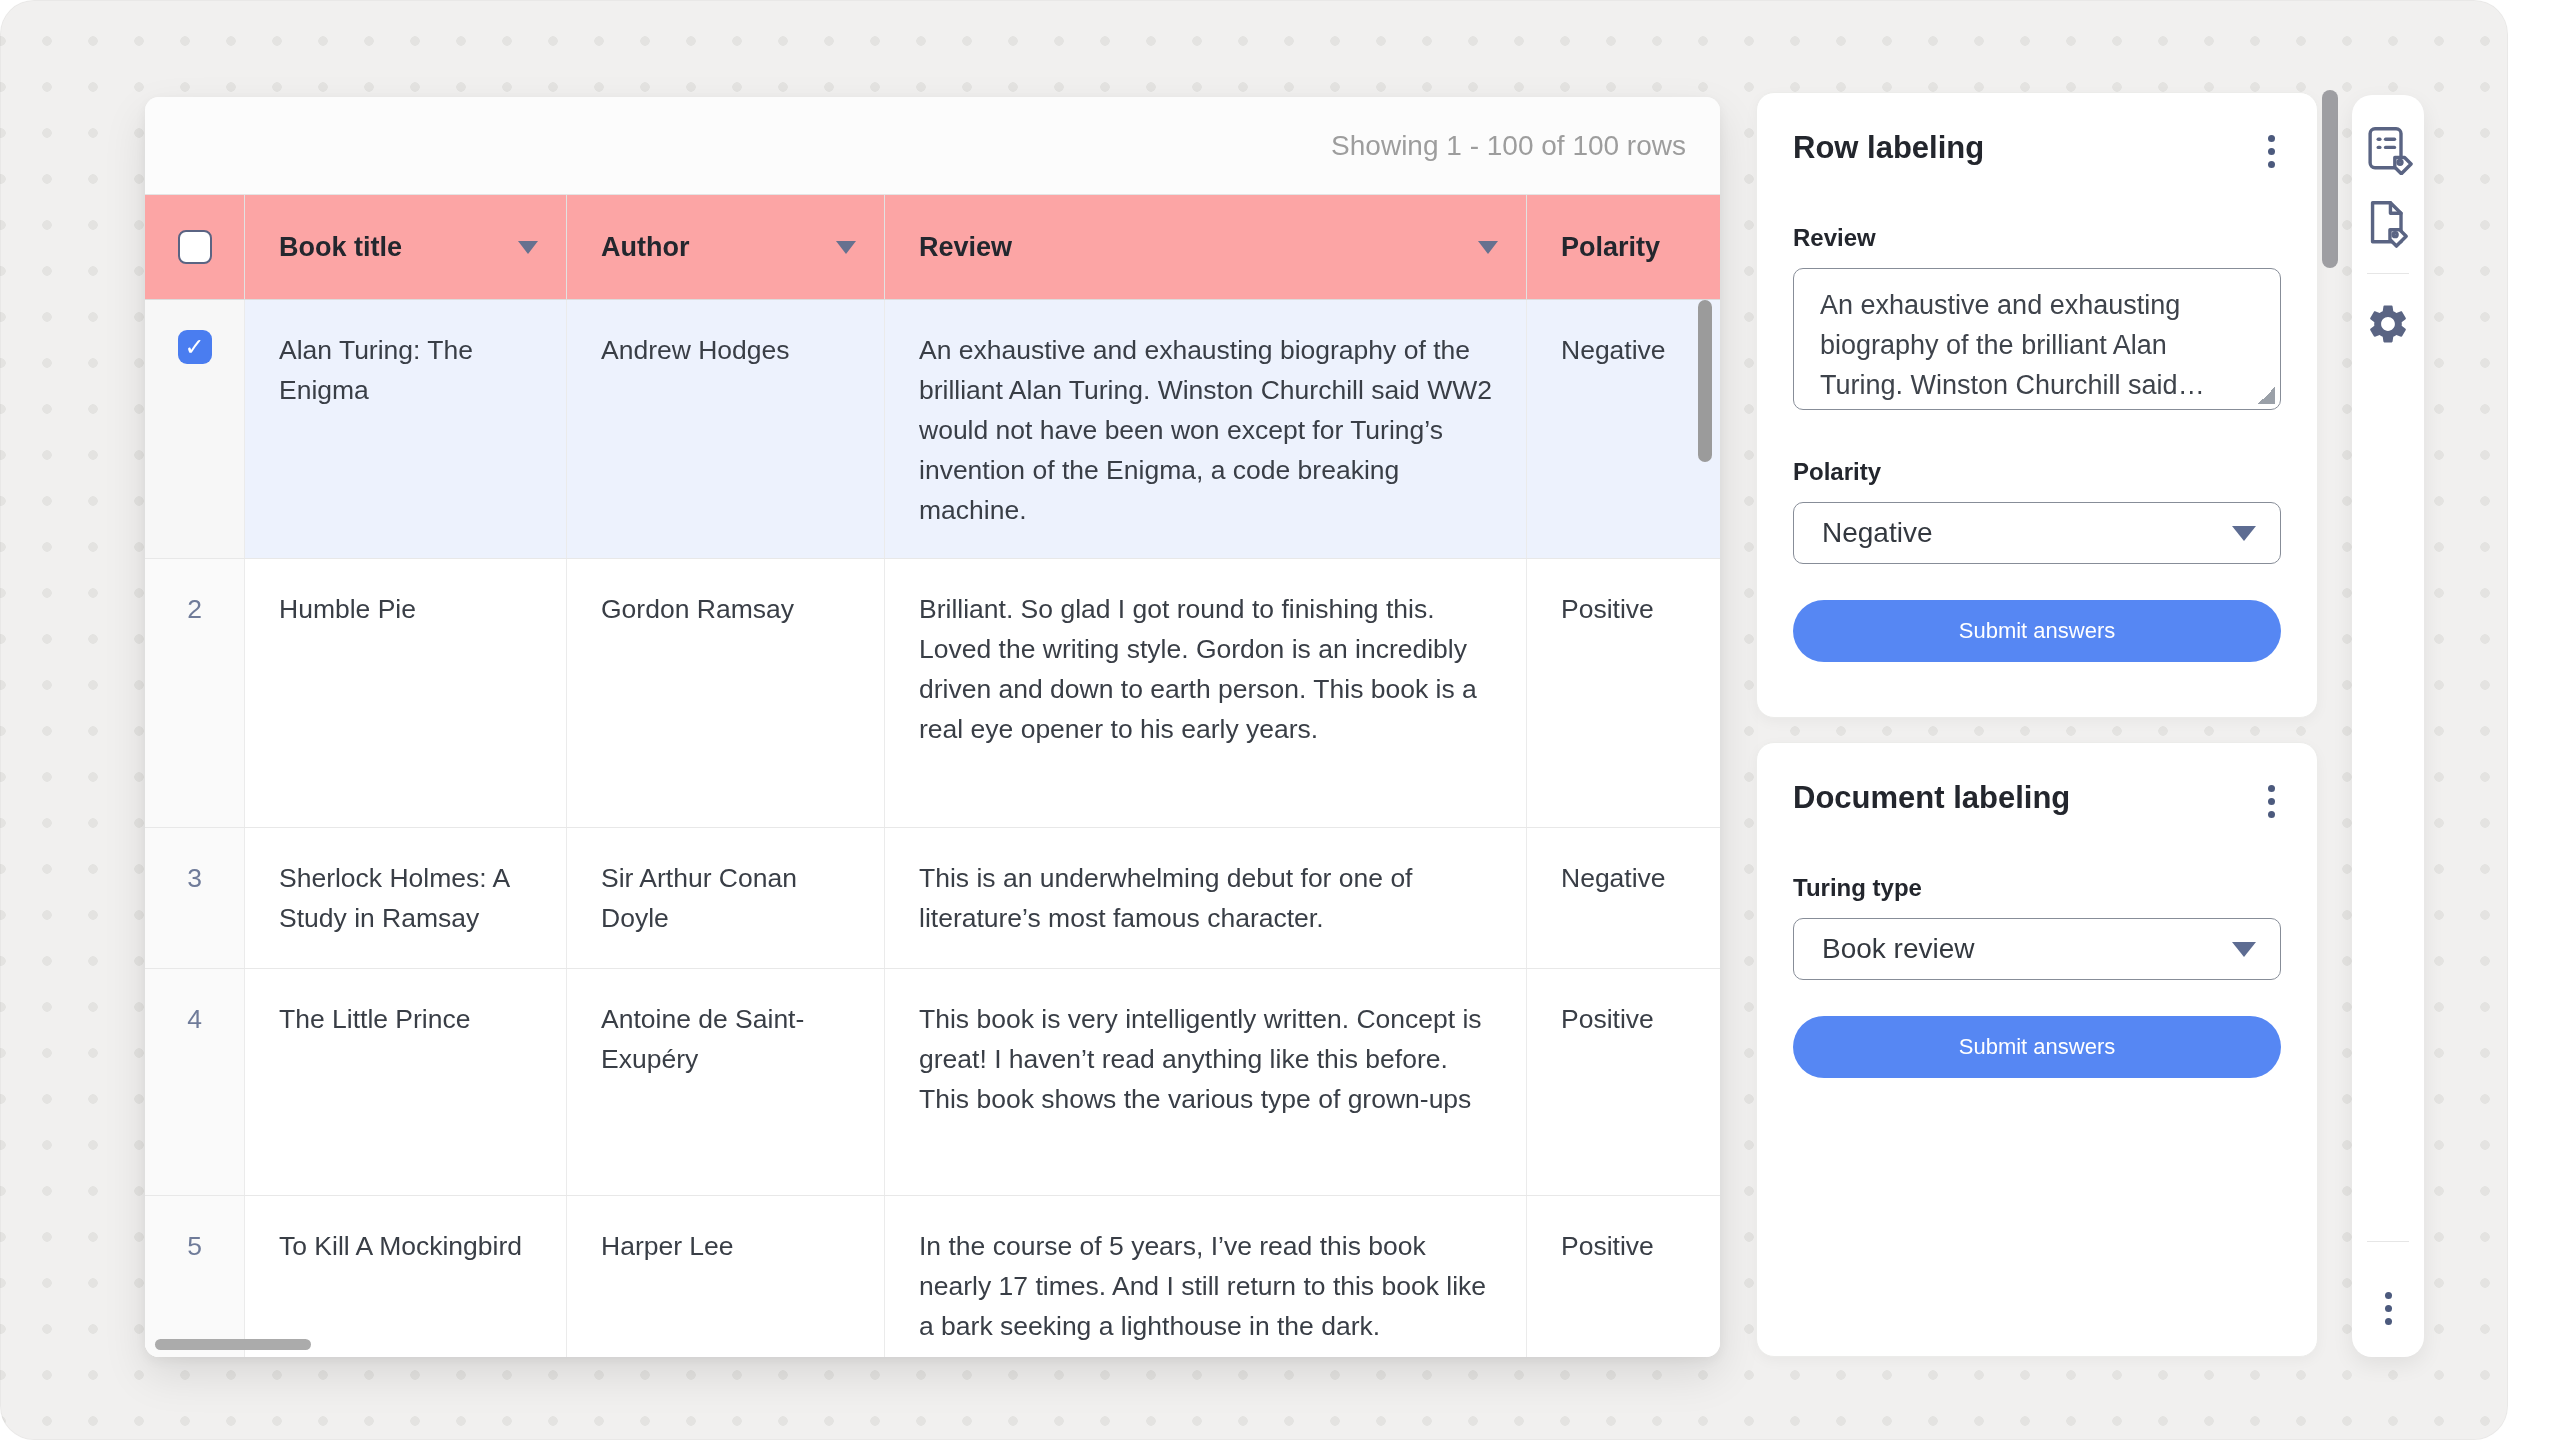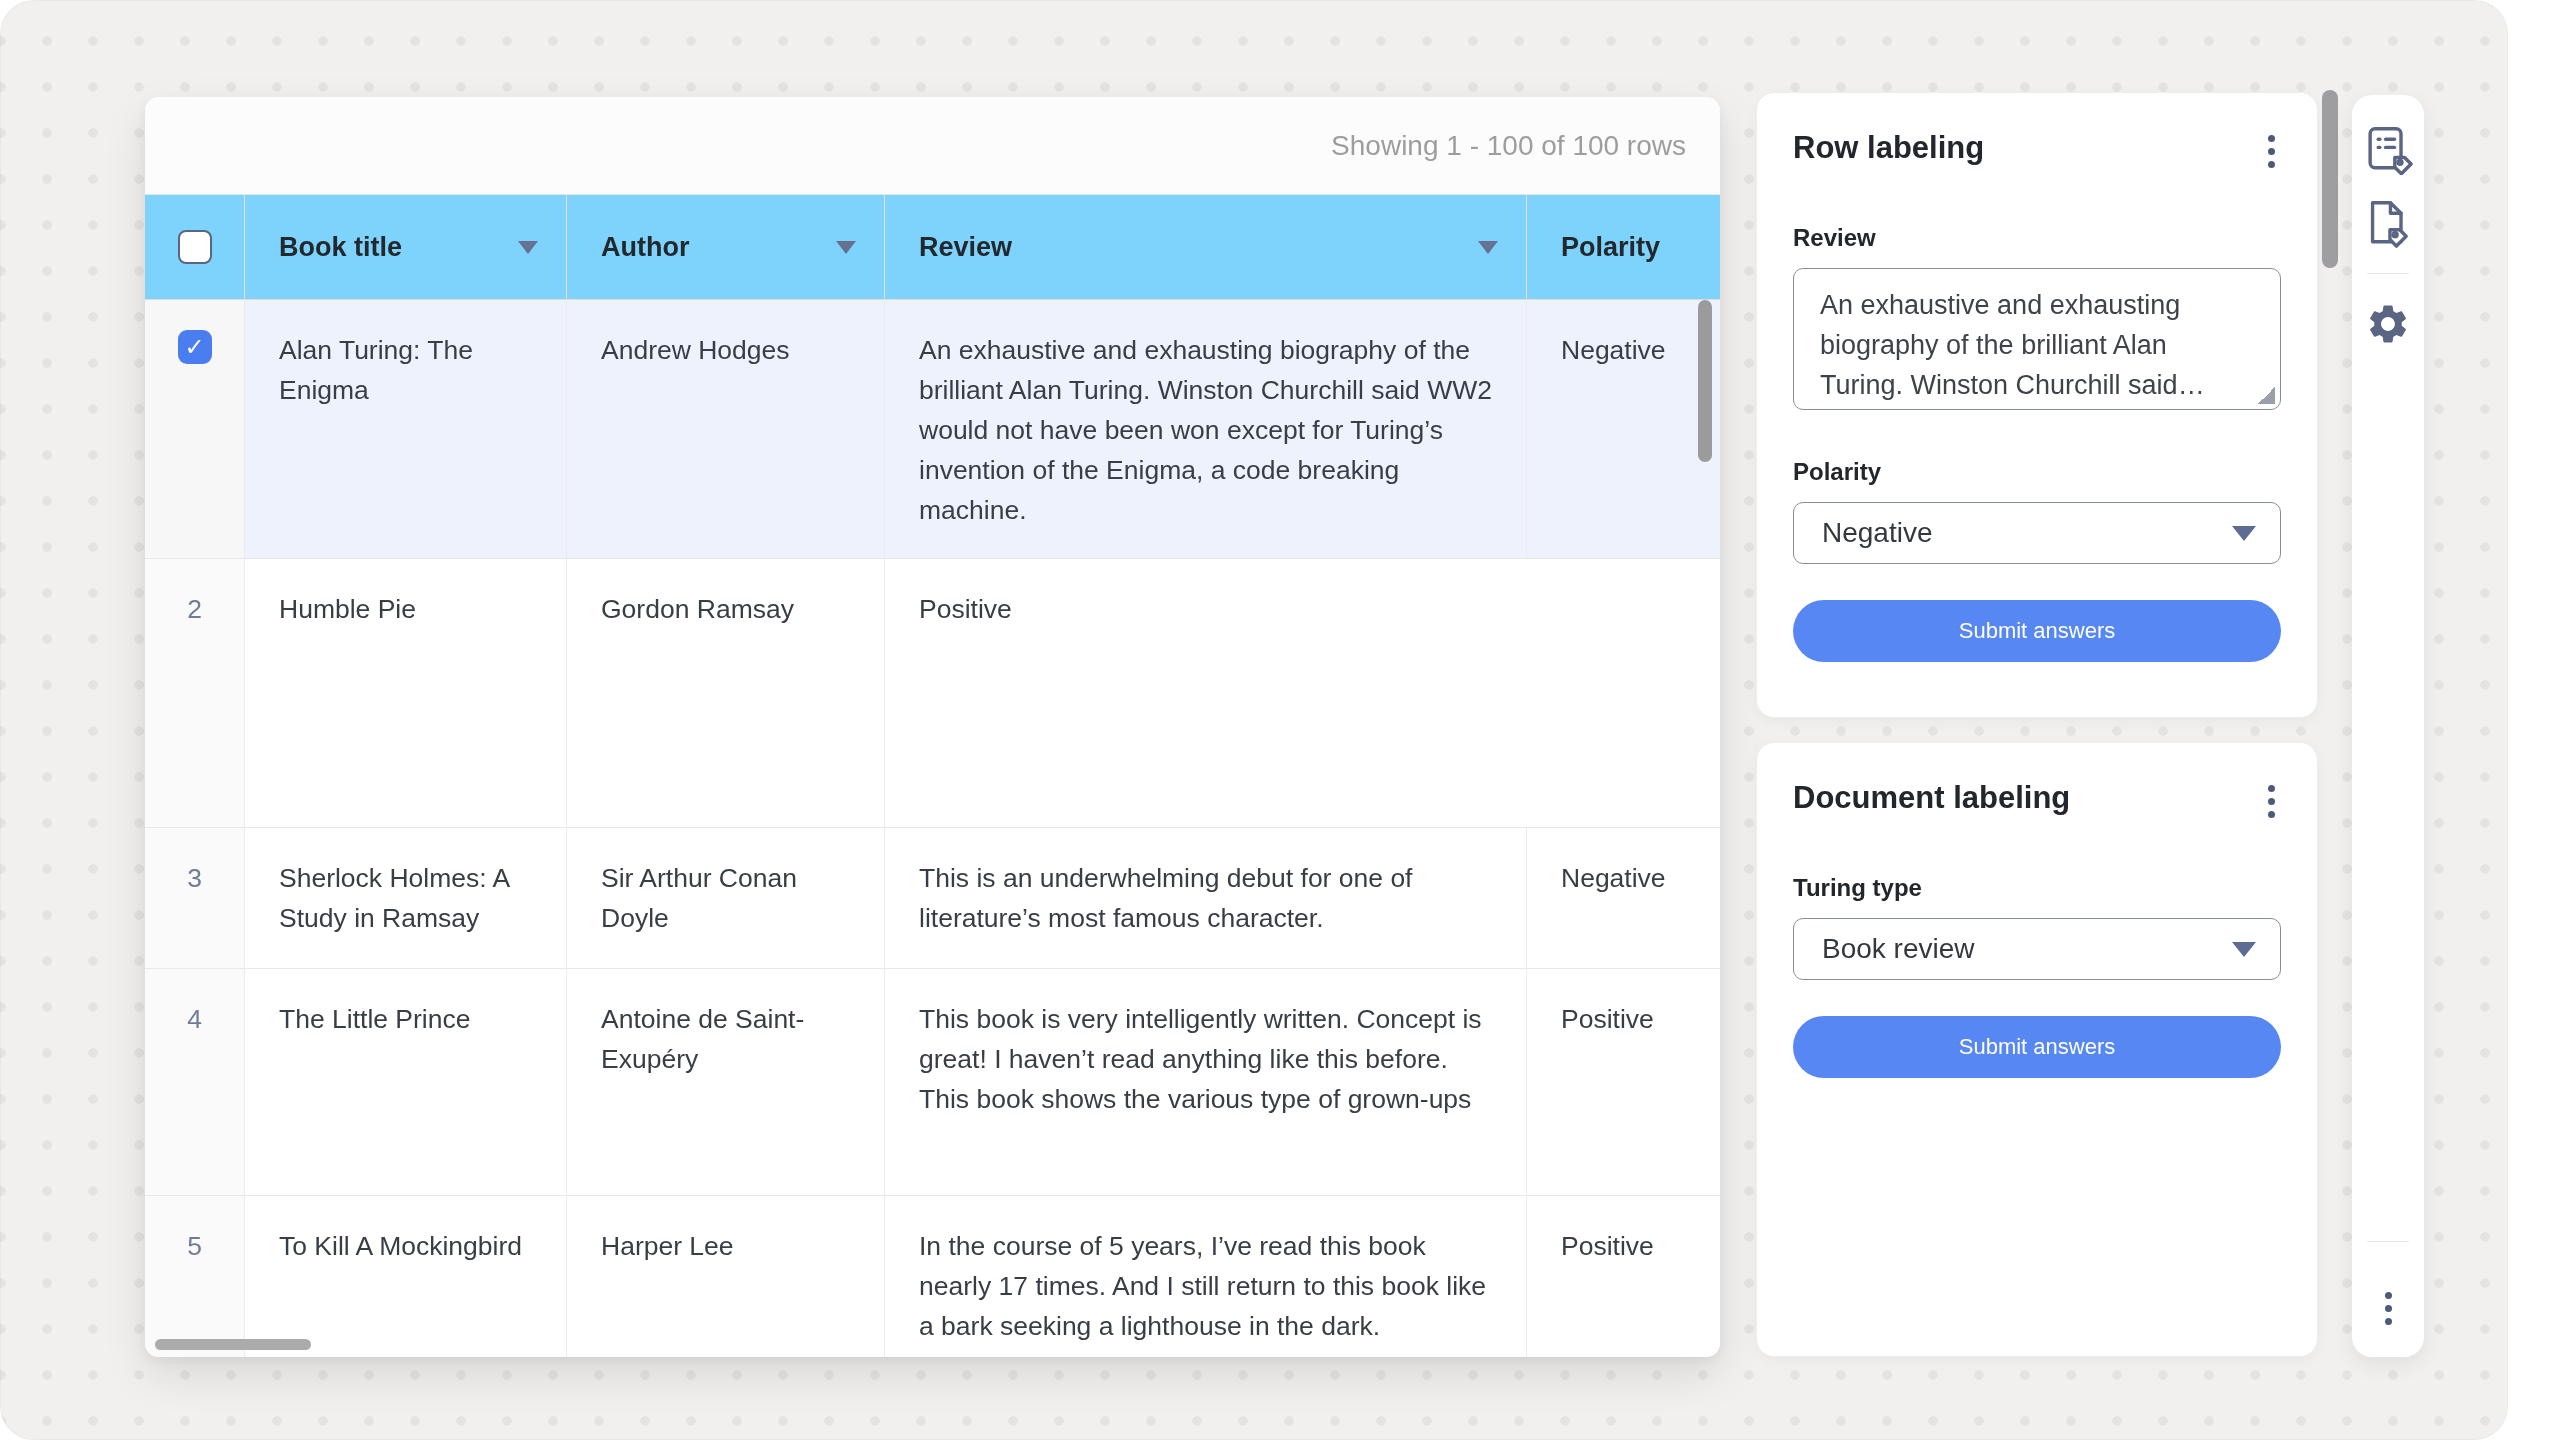--- a/index.html
+++ b/index.html
@@ -12,21 +12,21 @@
     box-shadow:inset 0 0 0 1px rgba(0,0,0,0.03);}
 
   
   .table-card{position:absolute;left:145px;top:97px;width:1575px;height:1260px;
     background:#fcfcfc;border-radius:14px;overflow:hidden;
     box-shadow:0 18px 44px rgba(0,0,0,0.10),0 4px 12px rgba(0,0,0,0.05);}
   .table-topbar{height:98px;display:flex;align-items:center;justify-content:flex-end;
     padding:0 34px;border-bottom:1px solid #e4e4e4;background:#fcfcfc;box-sizing:border-box;}
   .showing-text{color:#9d9d9d;font-size:28px;}
   .tgrid{display:grid;grid-template-columns:100px 322px 318px 642px 1fr;}
-  .thead{background:#7dd3fc;border-bottom:1px solid #dcdcdc;min-height:104px;}
+  .thead{background:#fca5a5;border-bottom:1px solid #dcdcdc;min-height:104px;}
   .thead .cell{display:flex;align-items:center;justify-content:space-between;
     padding:0 28px 0 34px;border-right:1px solid #e2e2e2;box-sizing:border-box;
     font-weight:bold;font-size:27px;color:#23272e;}
   .thead .cell:last-child{border-right:none;}
   .thead .check-cell{justify-content:center;padding:0;}
   .sort-tri{width:0;height:0;border-left:10px solid rgba(0,0,0,0);border-right:10px solid rgba(0,0,0,0);
     border-top:13px solid #66718f;margin-left:12px;flex:none;}
   .checkbox-empty{width:30px;height:30px;border:2.5px solid #5a6483;border-radius:8px;background:#ffffff;}
   .checkbox-checked{width:34px;height:34px;border-radius:9px;background:#4a7df0;color:#ffffff;
     display:flex;align-items:center;justify-content:center;font-size:24px;font-weight:bold;}
@@ -116,20 +116,21 @@
       <div class="cell">Alan Turing: The Enigma</div>
       <div class="cell">Andrew Hodges</div>
       <div class="cell">An exhaustive and exhausting biography of the brilliant Alan Turing. Winston Churchill said WW2 would not have been won except for Turing’s invention of the Enigma, a code breaking machine.</div>
       <div class="cell">Negative</div>
     </div>
 
     <div class="tgrid trow r2">
       <div class="cell num-cell">2</div>
       <div class="cell">Humble Pie</div>
       <div class="cell">Gordon Ramsay</div>
+      <div class="cell">Brilliant. So glad I got round to finishing this. Loved the writing style. Gordon is an incredibly driven and down to earth person. This book is a real eye opener to his early years.</div>
       <div class="cell">Positive</div>
     </div>
 
     <div class="tgrid trow r3">
       <div class="cell num-cell">3</div>
       <div class="cell">Sherlock Holmes: A Study in Ramsay</div>
       <div class="cell">Sir Arthur Conan Doyle</div>
       <div class="cell">This is an underwhelming debut for one of literature’s most famous character.</div>
       <div class="cell">Negative</div>
     </div>

